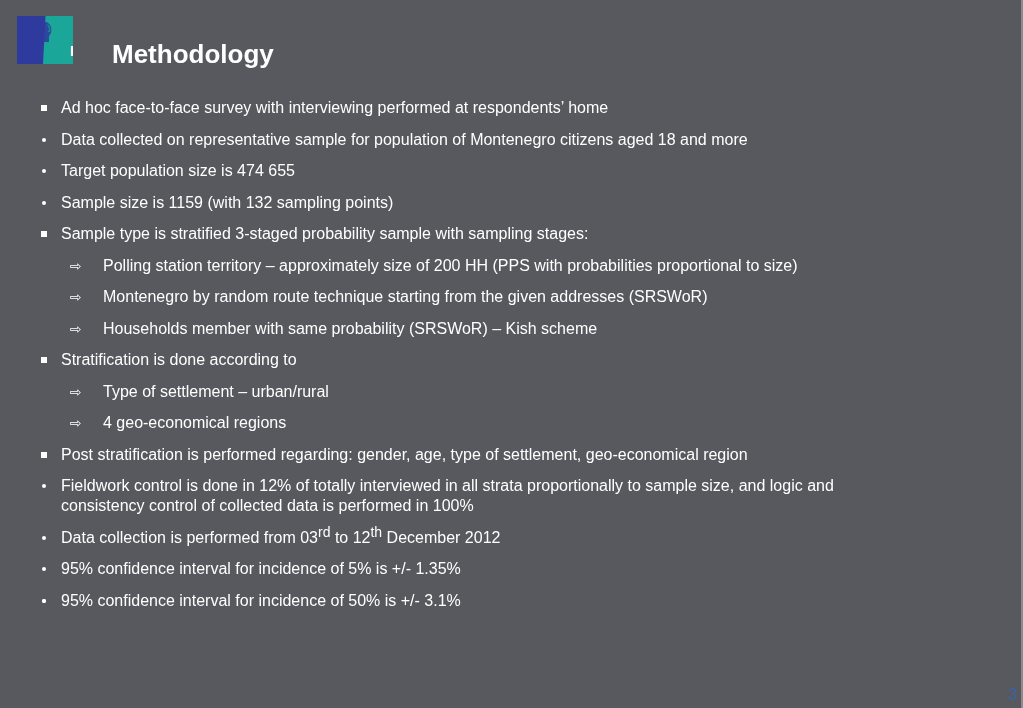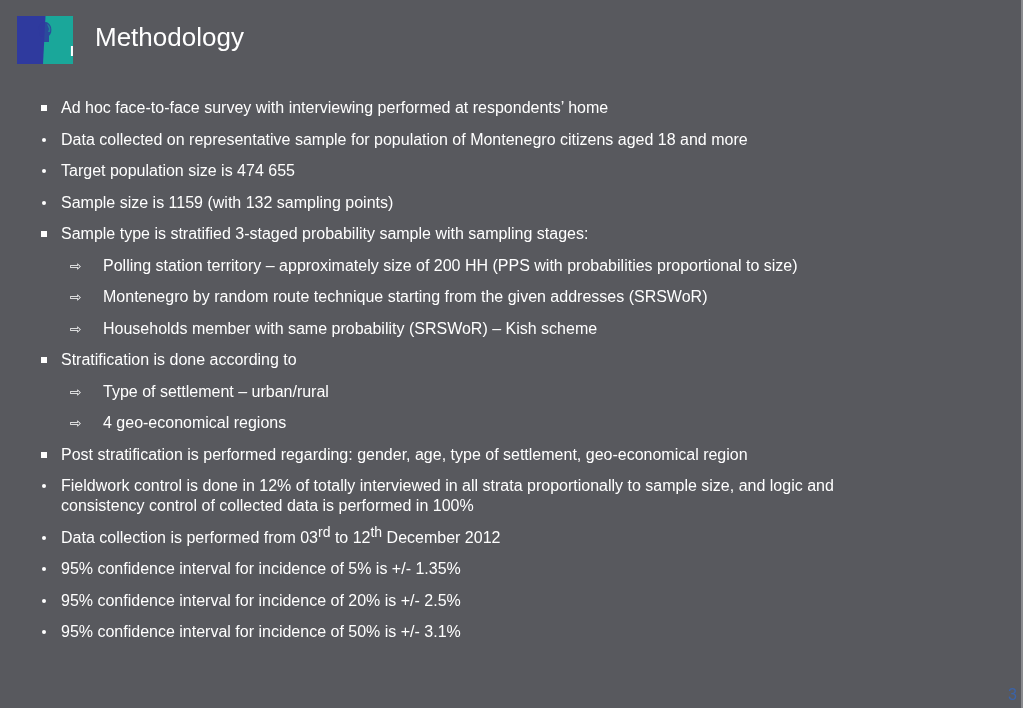--- a/index.html
+++ b/index.html
@@ -60,23 +60,23 @@
       font-weight: bold;
       color: #ffffff;
       letter-spacing: 0.2px;
       padding-left: 42px;
     }
     .title {
       position: absolute;
       left: 95px;
       top: 22px;
       font-size: 26px;
-      font-weight: normal;
-      color: #ffffff;
-      margin: 0;
+      font-weight: bold;
+      color: #ffffff;
+      margin: 17px;
     }
     .content {
       position: absolute;
       left: 0;
       top: 98px;
       width: 1000px;
     }
     .item {
       position: relative;
       font-size: 16px;
@@ -203,21 +203,20 @@
   <div class="item l1">
     <span class="marker dot"></span>
     <span class="text"><span>Data collection is performed from  03</span><sup>rd</sup><span>  to 12</span><sup>th</sup><span> December 2012</span></span>
   </div>
   <div class="item l1">
     <span class="marker dot"></span>
     <span class="text">95% confidence interval for incidence of 5% is +/- 1.35%</span>
   </div>
   <div class="item l1">
     <span class="marker dot"></span>
-    <span class="text">95% confidence interval for incidence of 20% is +/- 2.5%</span>
   </div>
   <div class="item l1">
     <span class="marker dot"></span>
     <span class="text">95% confidence interval for incidence of 50% is +/- 3.1%</span>
   </div>
 </div>
 
 <div class="page-number">3</div>
 
 </body></html>

